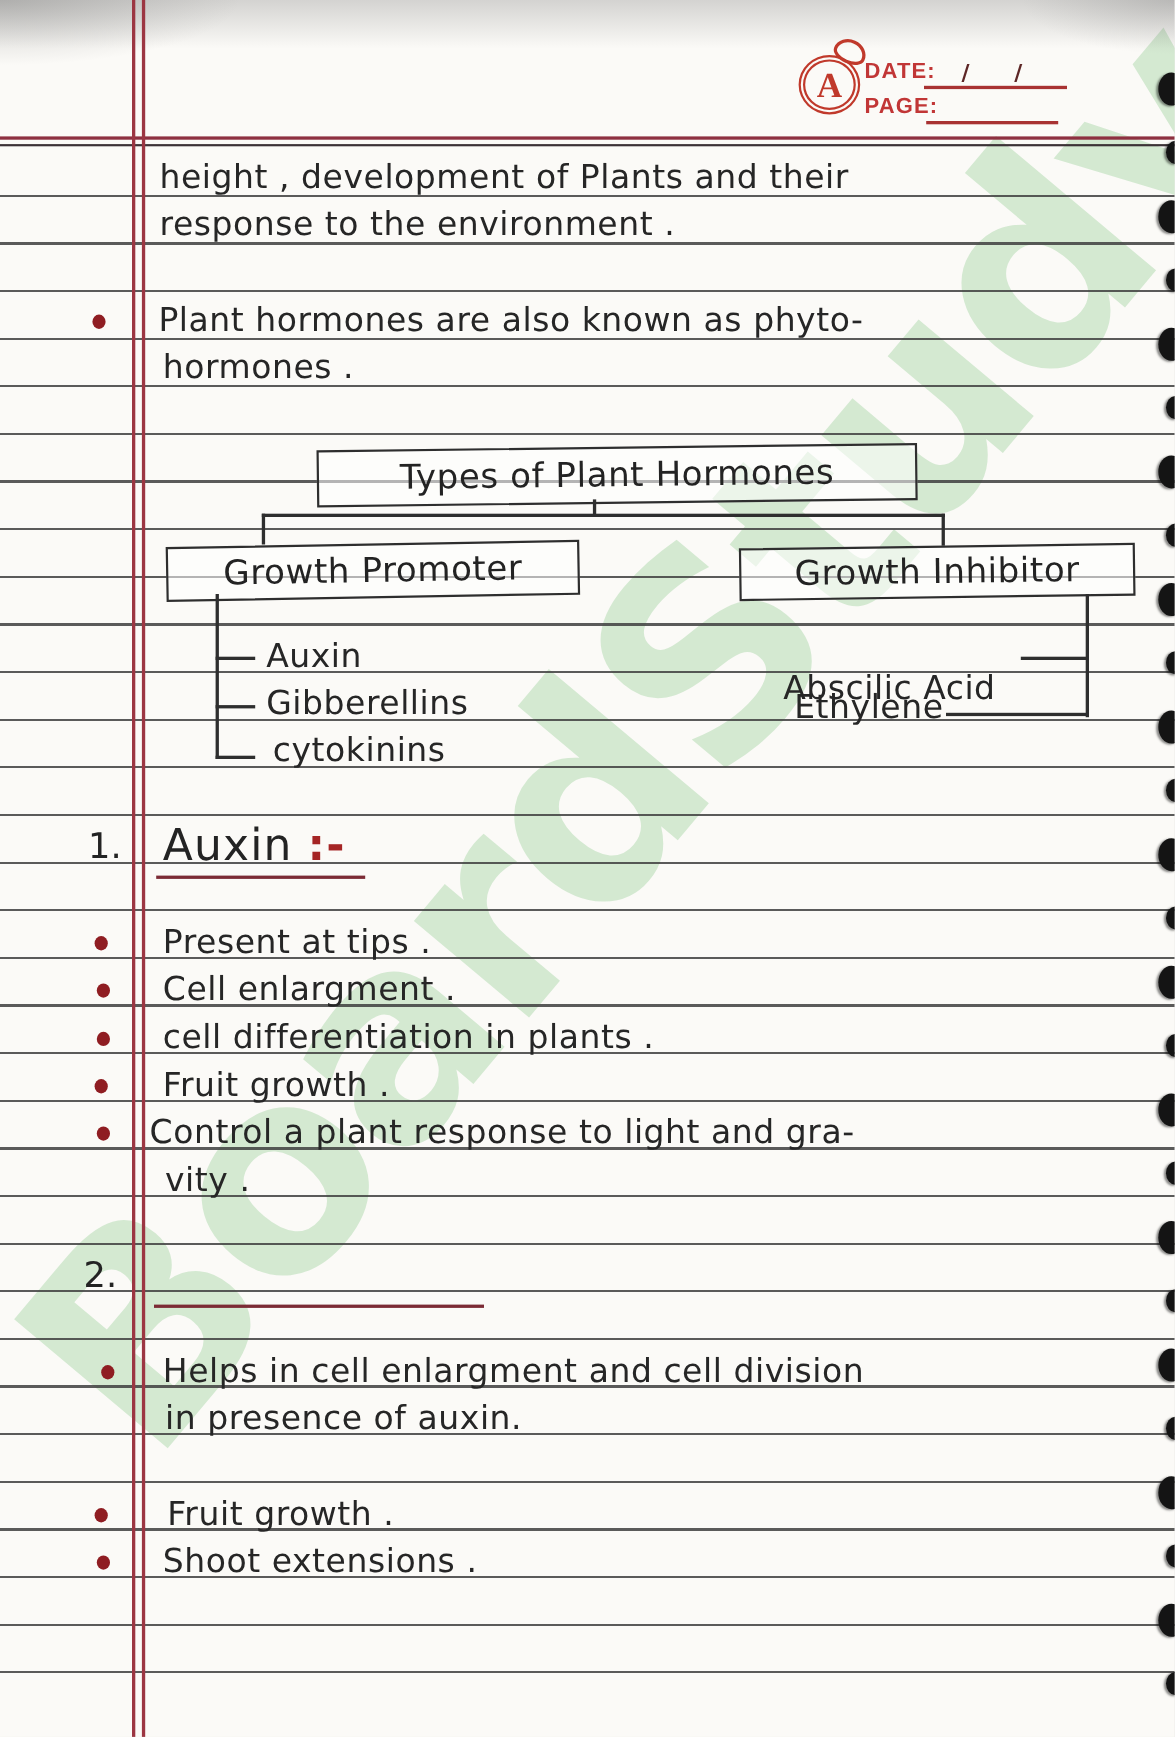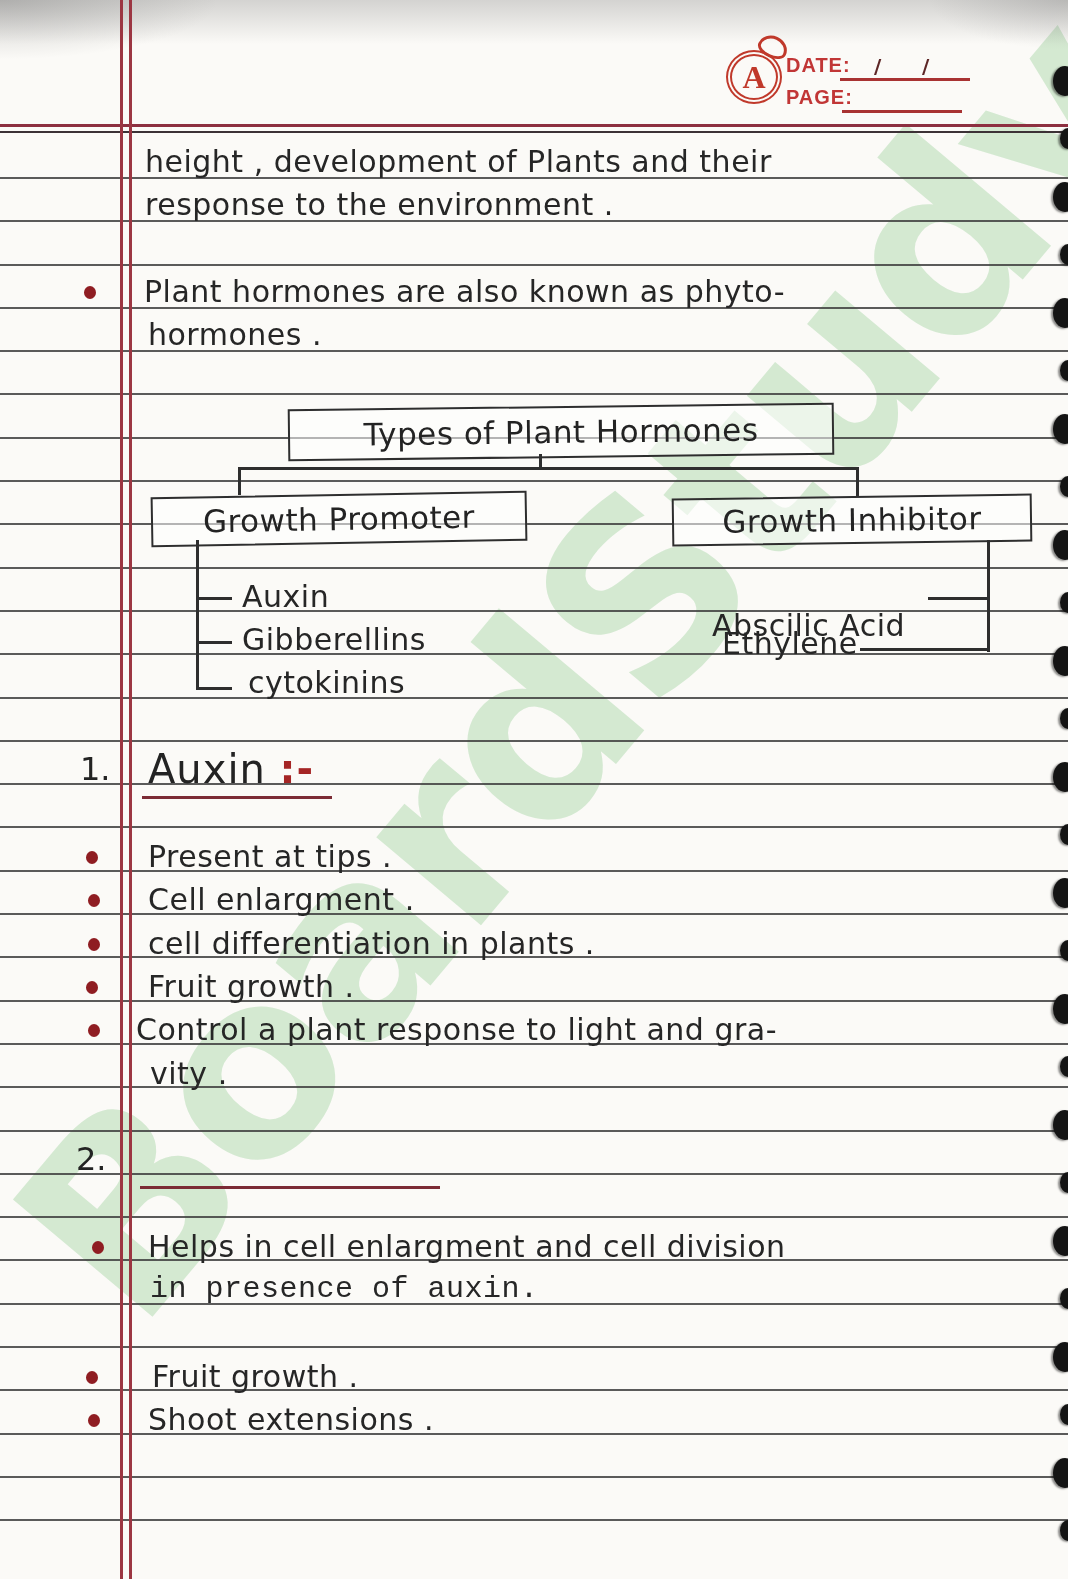--- a/index.html
+++ b/index.html
@@ -156,19 +156,19 @@
   <div class="hw" style="left:148px;top:969px;">Fruit growth .</div>
   <div class="bullet-dot" style="left:88px;top:1024px;"></div>
   <div class="hw" style="left:136px;top:1012px;">Control a plant response to light and gra-</div>
   <div class="hw" style="left:150px;top:1056px;">vity .</div>
 
   <div class="hw-number" style="left:76px;top:1140px;">2.</div>
   <div class="heading-underline" style="left:140px;top:1186px;width:300px;"></div>
 
   <div class="bullet-dot" style="left:92px;top:1241px;"></div>
   <div class="hw" style="left:148px;top:1229px;">Helps in cell enlargment and cell division</div>
-  <div class="hw" style="left:150px;top:1272px;font-family:Liberation Mono, monospace;">in presence of auxin.</div>
+  <div class="hw" style="left:150px;top:1272px;">in presence of auxin.</div>
   <div class="bullet-dot" style="left:86px;top:1371px;"></div>
   <div class="hw" style="left:152px;top:1359px;">Fruit growth .</div>
   <div class="bullet-dot" style="left:88px;top:1414px;"></div>
   <div class="hw" style="left:148px;top:1402px;">Shoot extensions .</div>
 
 </div>
 
 </body></html>

